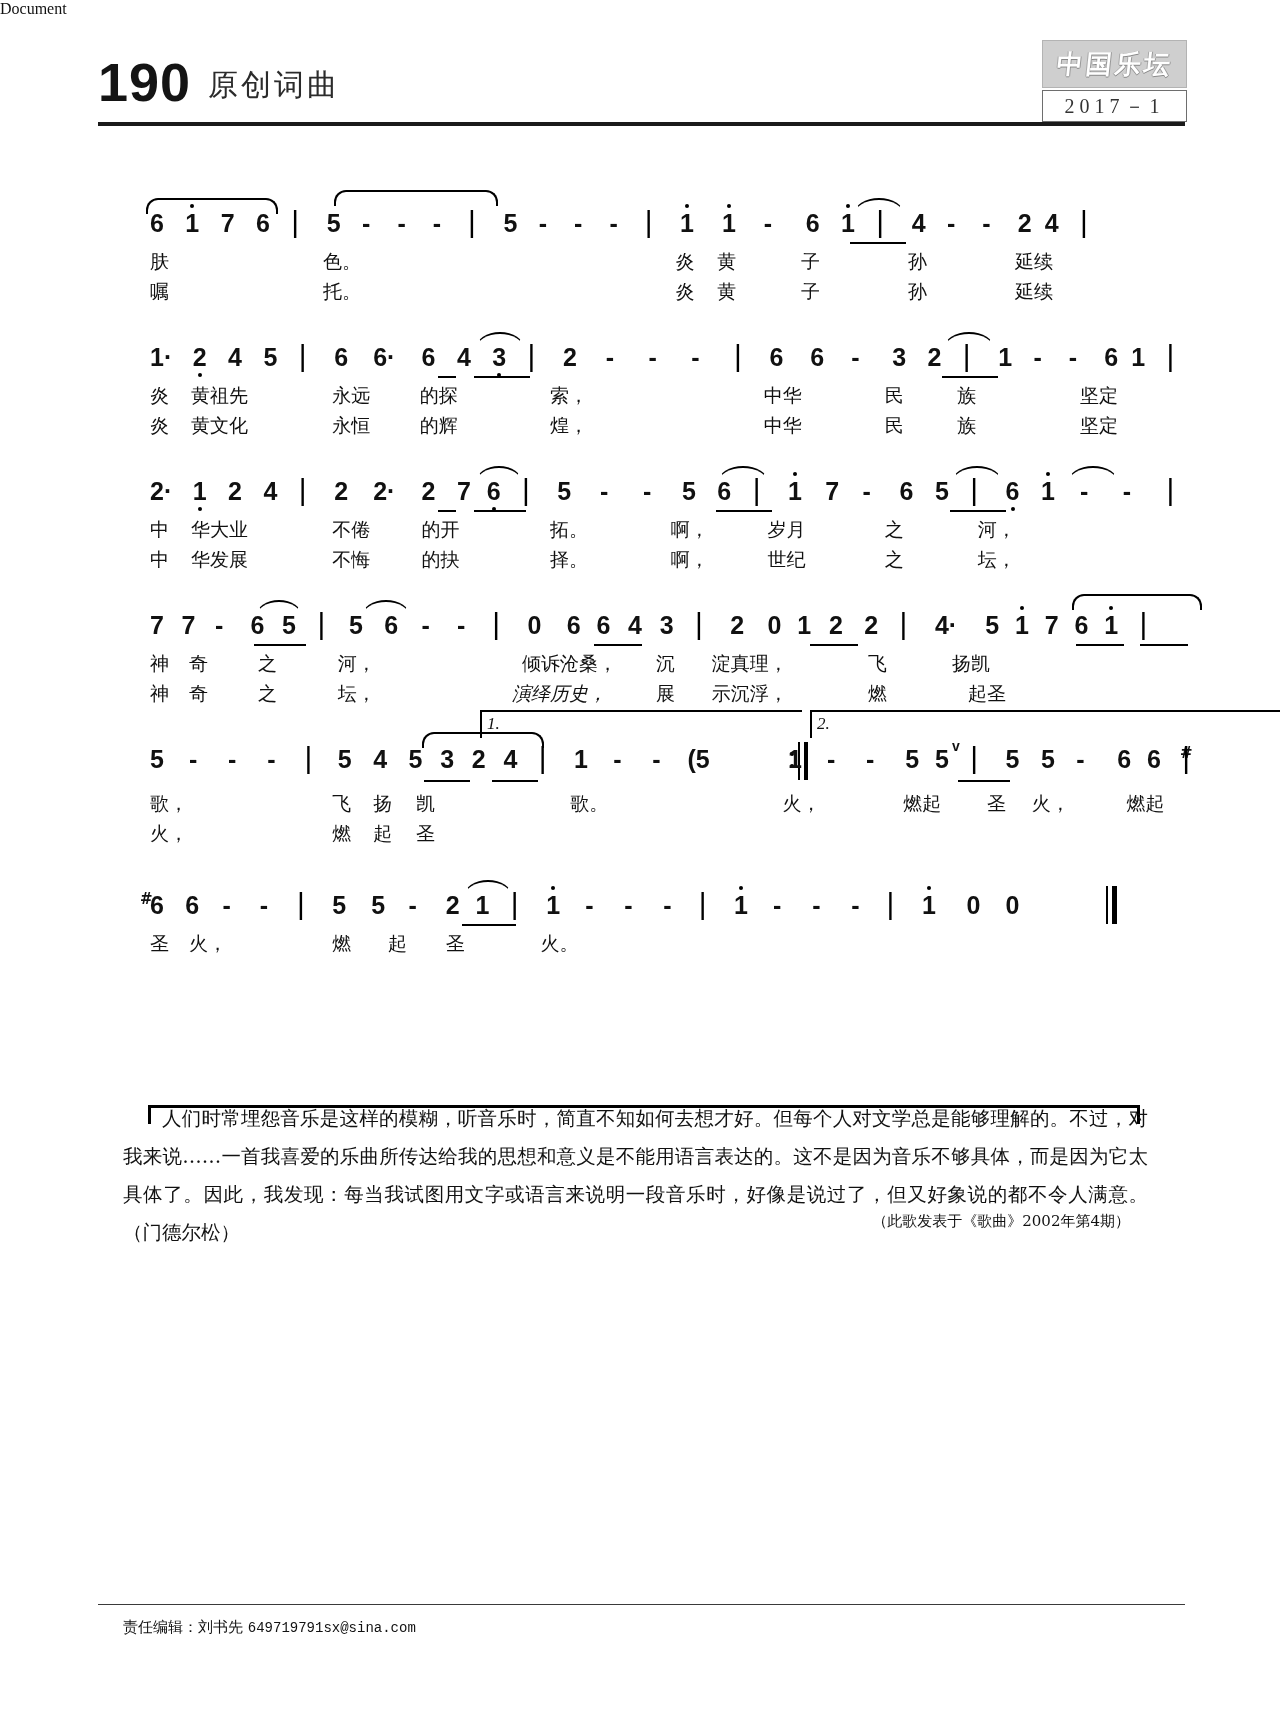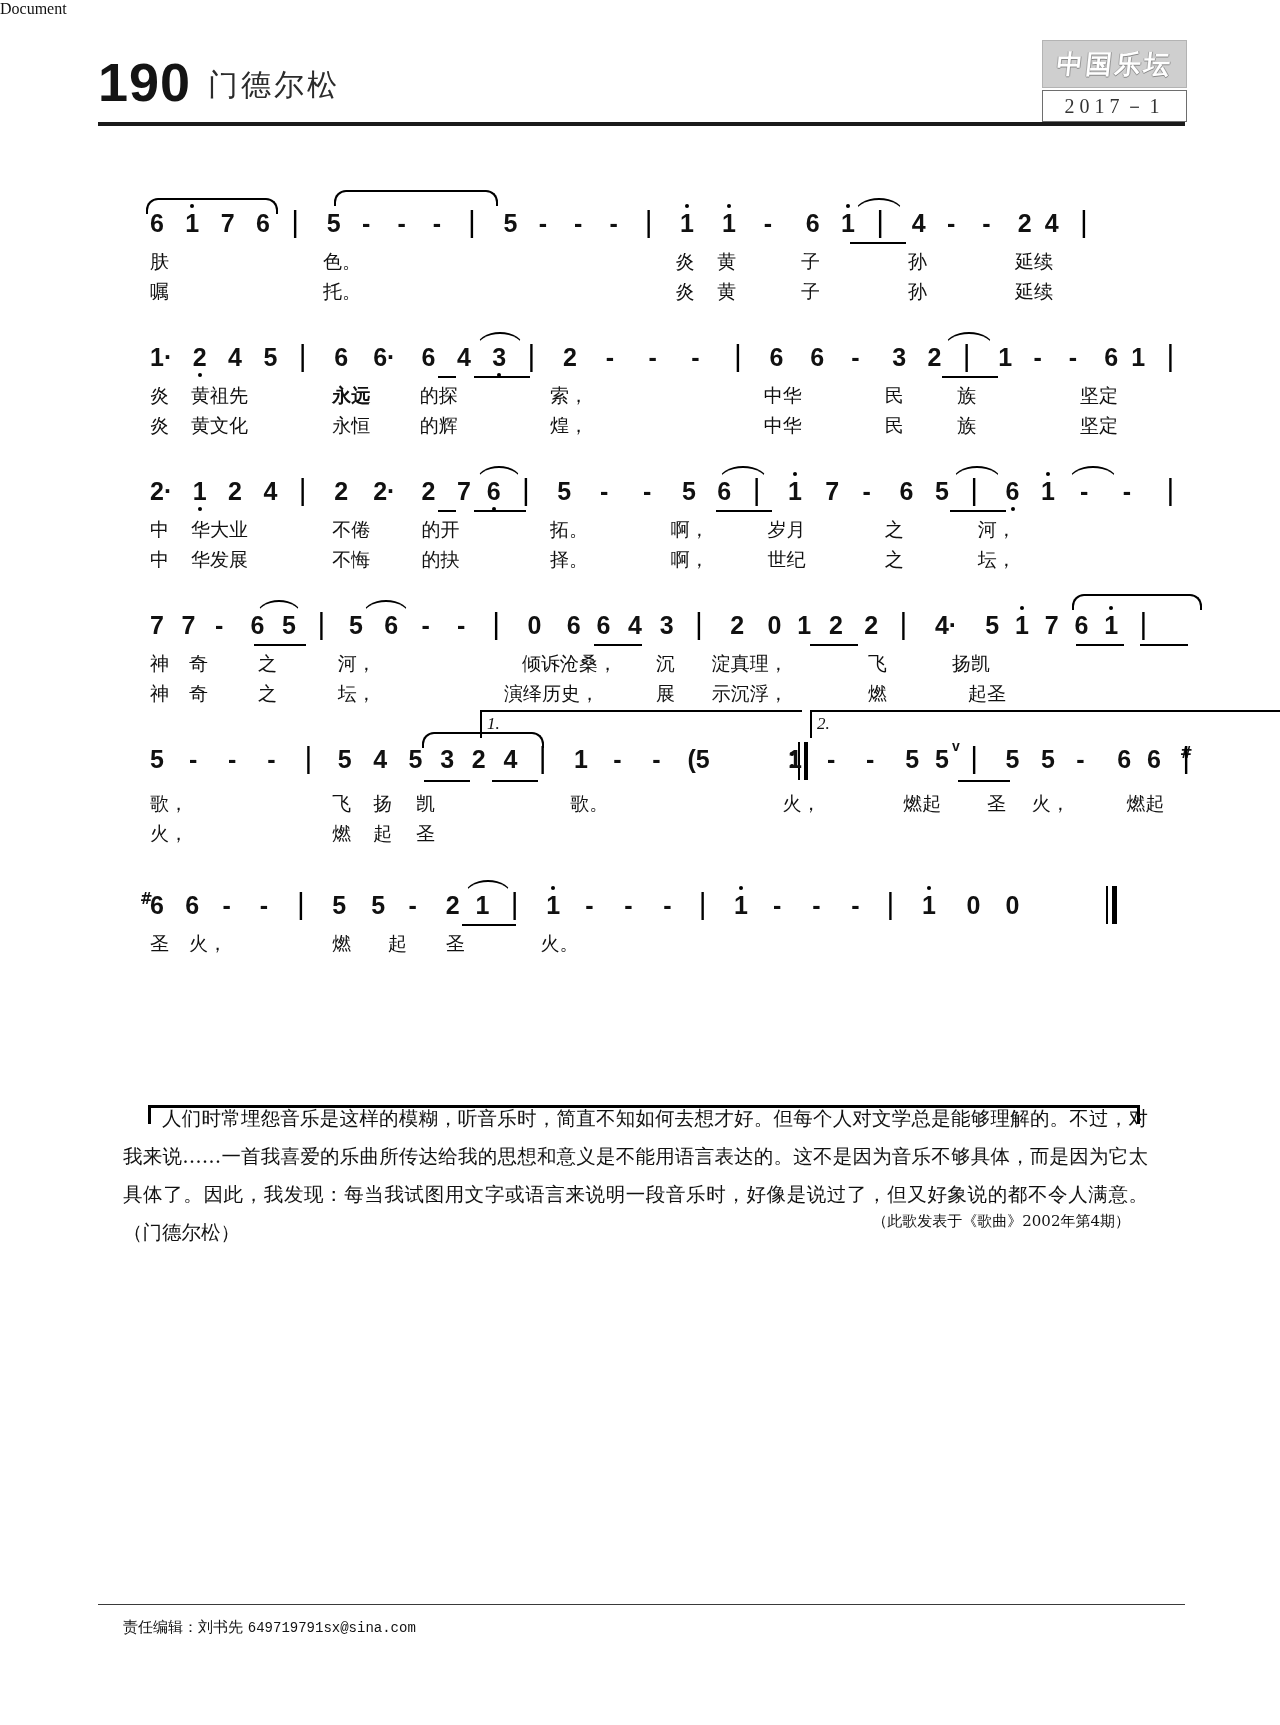--- a/index.html
+++ b/index.html
@@ -205,21 +205,21 @@
 </style>
 </head>
 <body>
 
 
 
 <div class="page">
 
   <div class="header">
     <div class="page-number">190</div>
-    <div class="section-title">门德尔松</div>
+    <div class="section-title">原创词曲</div>
     <div class="header-rule"></div>
     <div class="brand-box">
       <span class="brand-text">中国乐坛</span>
     </div>
     <div class="issue-box">
       <span class="issue-text">2017－1</span>
     </div>
   </div>
 
   <div class="score">
@@ -312,21 +312,21 @@
           <div class="tok num" style="left: 848.16px;">1</div>
           <div class="tok dash" style="left: 883.5px;">-</div>
           <div class="tok dash" style="left: 918.84px;">-</div>
           <div class="tok num" style="left: 954.18px;">6</div>
           <div class="tok num" style="left: 981.15px;">1</div>
           <div class="tok bar" style="left: 1016.49px;">|</div>
         </div>
       <div class="lyric-line" id="l2a">
           <div class="lyr" style="left: 0px;">炎</div>
           <div class="lyr" style="left: 40.92px;">黄祖先</div>
-          <div class="lyr" style="left: 182.28px; font-weight: bold;">永远</div>
+          <div class="lyr" style="left: 182.28px;">永远</div>
           <div class="lyr" style="left: 269.7px;">的探</div>
           <div class="lyr" style="left: 399.9px;">索，</div>
           <div class="lyr" style="left: 613.8px;">中华</div>
           <div class="lyr" style="left: 734.7px;">民</div>
           <div class="lyr" style="left: 807.24px;">族</div>
           <div class="lyr" style="left: 930px;">坚定</div>
         </div>
       <div class="lyric-line" id="l2b">
           <div class="lyr" style="left: 0px;">炎</div>
           <div class="lyr" style="left: 40.92px;">黄文化</div>
@@ -457,21 +457,21 @@
           <div class="lyr" style="left: 505.92px;">沉</div>
           <div class="lyr" style="left: 561.72px;">淀真理，</div>
           <div class="lyr" style="left: 717.96px;">飞</div>
           <div class="lyr" style="left: 802px;">扬凯</div>
         </div>
       <div class="lyric-line" id="l4b">
           <div class="lyr" style="left: 0px;">神</div>
           <div class="lyr" style="left: 39.06px;">奇</div>
           <div class="lyr" style="left: 107.88px;">之</div>
           <div class="lyr" style="left: 187.86px;">坛，</div>
-          <div class="lyr" style="left: 354px;">演绎历史，</div>
+          <div class="lyr" style="left: 362px; font-style: italic;">演绎历史，</div>
           <div class="lyr" style="left: 505.92px;">展</div>
           <div class="lyr" style="left: 561.72px;">示沉浮，</div>
           <div class="lyr" style="left: 717.96px;">燃</div>
           <div class="lyr" style="left: 818px;">起圣</div>
         </div>
     </div>
 
     <div class="spacer"></div>
 
     <div class="system">

